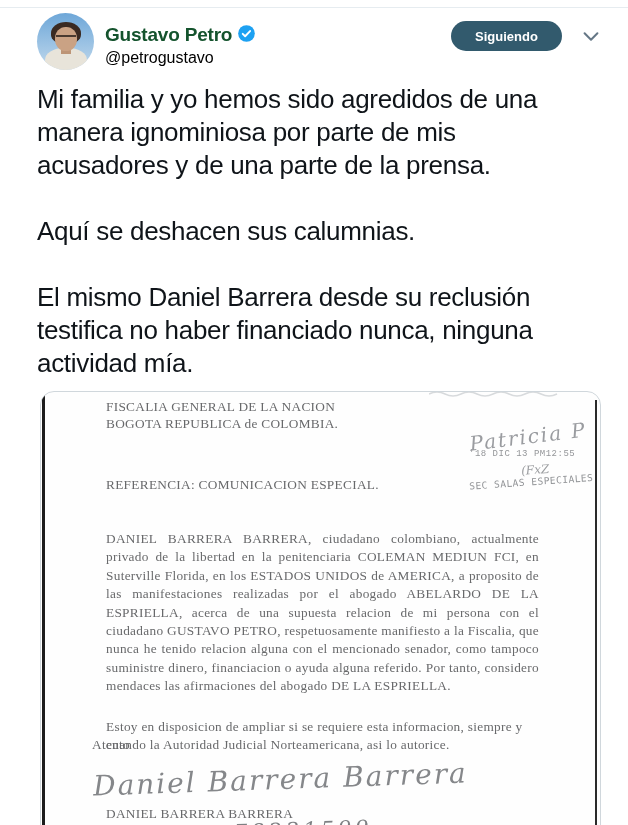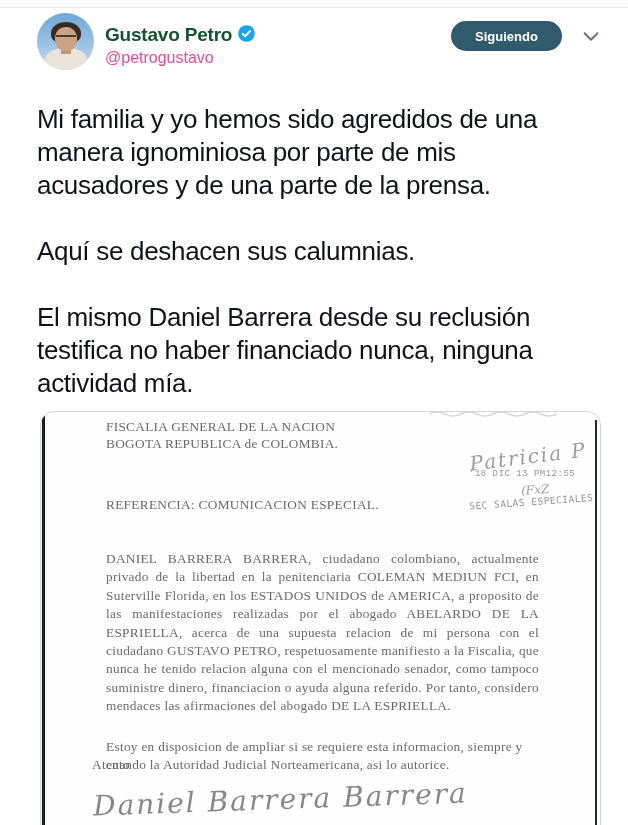--- a/index.html
+++ b/index.html
@@ -16,31 +16,31 @@
             background:linear-gradient(180deg,#6ea7d8 0%,#9cc3e4 55%,#c2d9ec 100%); flex:0 0 auto; cursor:pointer; }
   .avatar .hair { position:absolute; left:14px; top:9px; width:30px; height:22px; border-radius:50% 50% 42% 42%; background:#3a2a22; }
   .avatar .face { position:absolute; left:18px; top:14px; width:22px; height:24px; border-radius:48%; background:#caa284; }
   .avatar .glasses { position:absolute; left:19px; top:22px; width:20px; height:5px; border-top:2px solid #4a3a30; }
   .avatar .body { position:absolute; left:8px; top:35px; width:42px; height:26px; border-radius:45% 45% 0 0; background:#e8e4da; }
   .avatar .neck { position:absolute; left:24px; top:33px; width:10px; height:8px; background:#bd9577; }
 
   .id-block { margin-left:11px; padding-top:4px; }
   .display-name { display:flex; align-items:flex-start; font-size:19px; font-weight:700; color:#14532d; letter-spacing:-0.2px; cursor:pointer;margin-top:7px; }
   .verified { width:19px; height:19px; margin-left:5px; flex:0 0 auto; }
-  .handle { font-size:16px; color:#ec4899; margin-top:3px; }
+  .handle { font-size:16px; color:#000000; margin-top:3px; }
 
   .header-right { margin-left:auto; display:flex; align-items:center; padding-top:8px; }
   .follow-btn { min-width:111px; height:30px; border:none; border-radius:16px; color:#fff;
                 font-family:"Liberation Sans", sans-serif; font-size:13px; font-weight:700;
                 padding:0 20px; cursor:pointer; }
   .chevron { margin-left:18px; cursor:pointer; display:flex; align-items:center; }
 
   
   .tweet-text { padding:13px 0 0 37px; width:567px; }
-  .tweet-text p { width:530px; font-size:26px; line-height:33px; color:#0f1419; letter-spacing:-0.3px;margin-top:20px; }
+  .tweet-text p { width:530px; font-size:26px; line-height:33px; color:#0f1419; letter-spacing:-0.3px; }
   .tweet-text p + p { margin-top:33px; }
 
   
   .doc-card { position:relative; margin:11px 0 0 40px; width:561px; height:460px;
               background:#fefefe; border:1px solid #d0d7dc; border-radius:14px;
               overflow:hidden; cursor:pointer; }
   .doc-card, .doc-card * { color:#68696b; }
 
   .scan-left  { position:absolute; left:1px;  top:3px;  bottom:0; width:3px; background:#1c1c1c; border-radius:0 0 0 10px; }
   .scan-right { position:absolute; right:3px; top:8px;  bottom:0; width:2px; background:#2a2a2a; }

